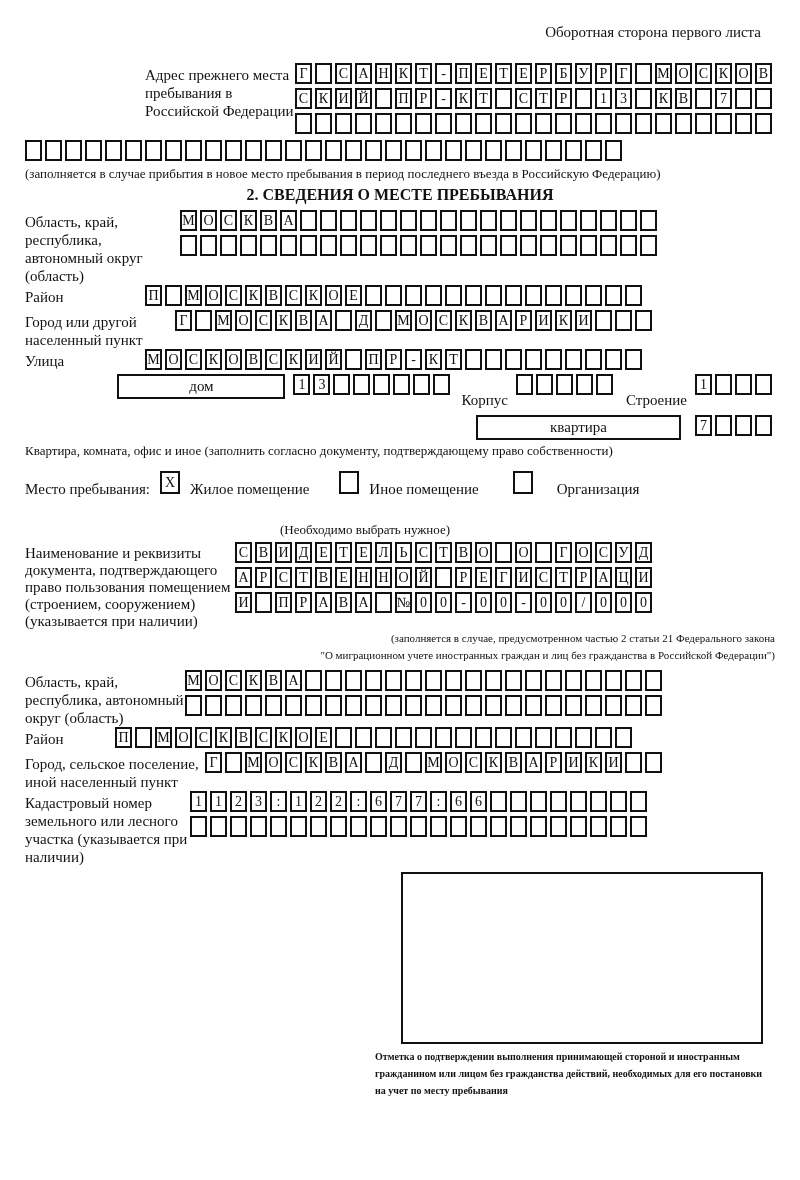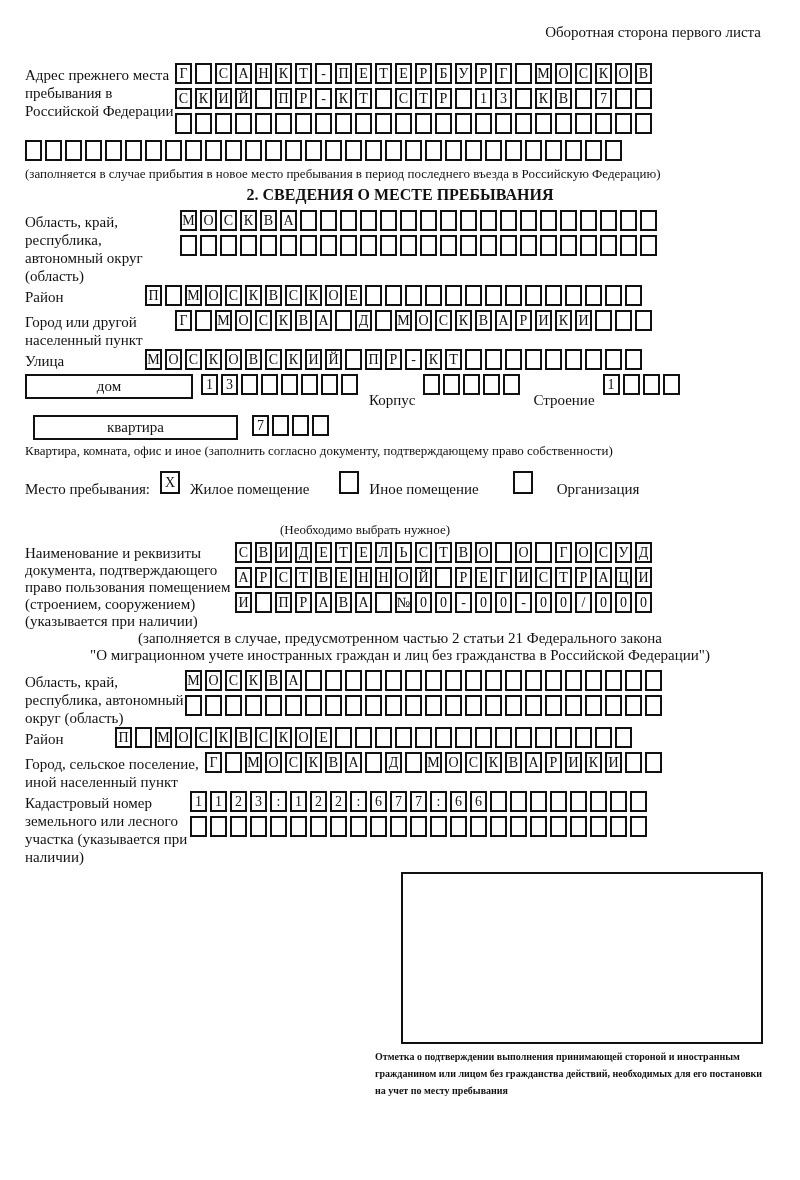--- a/index.html
+++ b/index.html
@@ -30,32 +30,32 @@
   .inline-label { font-size: 15px; line-height: 25px; flex: none; margin-top: 14px; }
   .gap8 { margin-left: 8px; } .gap10 { margin-left: 10px; } .gap14 { margin-left: 14px; }
 
   .stay-row { display: flex; align-items: center; margin: 4px 0 2px 0; }
   .checkbox {
     flex: none; width: 20px; height: 23px; border: 2px solid #111; margin: 0 10px;
     font-size: 14px; line-height: 19px; text-align: center;
   }
   .stay-note { font-size: 13px; text-align: center; width: 320px; margin-left: 180px; margin-bottom: 4px; margin-top: 20px; }
 
-  .center-cap { font-size: 15px; line-height: 17px; text-align: center; }
+  .center-cap { font-size: 11px; line-height: 17px; text-align: right; }
   .subtitle { font-size: 15.5px; font-weight: bold; text-align: center; margin: 8px 0 8px 0; }
 
   .mark-box {
     width: 362px; height: 172px; border: 2px solid #111;
     margin: 6px 12px 4px auto;
   }
   .mark-caption {
     width: 400px; margin: 0 0 0 auto; text-align: left;
     font-size: 10px; font-weight: bold; line-height: 17px;
   }
-  .mb2 { margin-bottom: 2px; }
+  .mb2 { margin-bottom: 2px; justify-content: flex-end; }
 </style>
 </head>
 <body>
 
 <div class="page">
 
   <div class="page-note">Оборотная сторона первого листа</div>
 
   <div class="frow mb2">
     <div class="flabel" style="width:150px">Адрес прежнего места пребывания в Российской Федерации</div>

